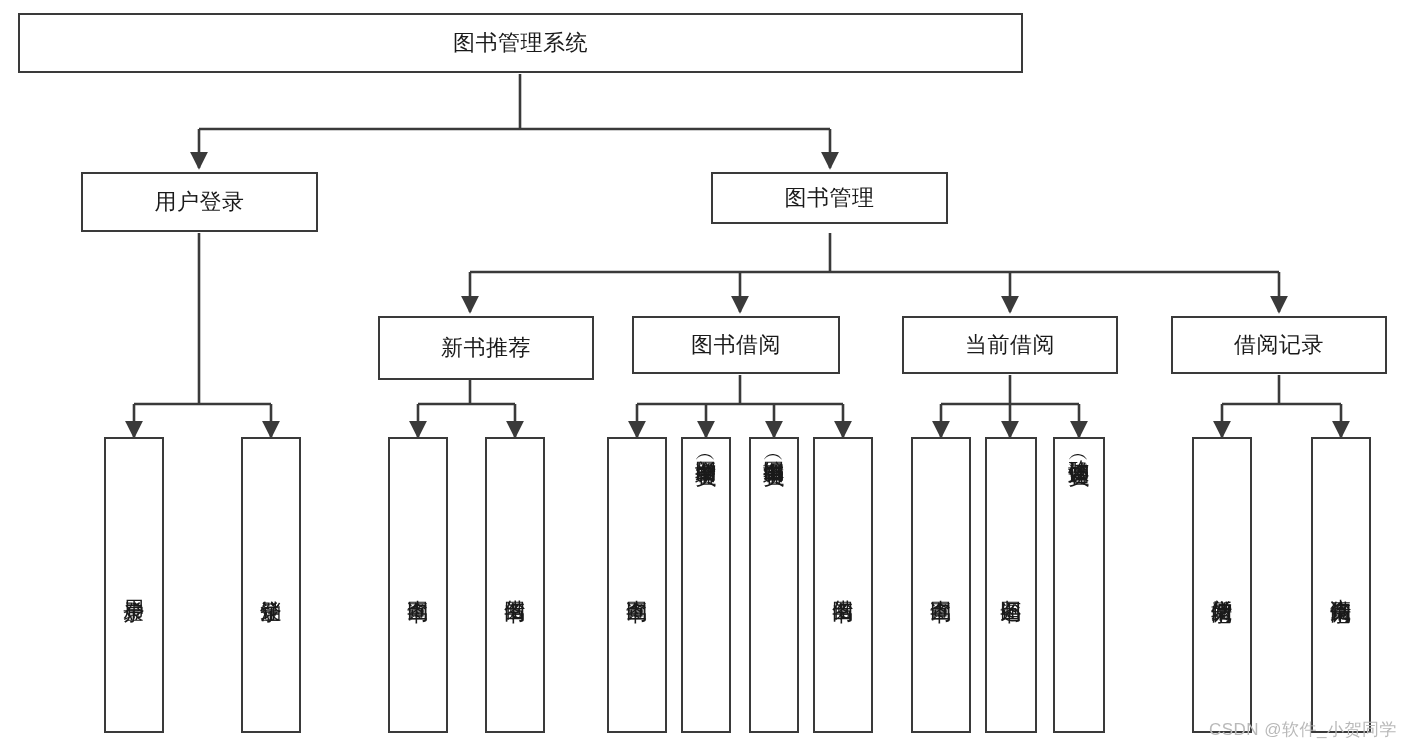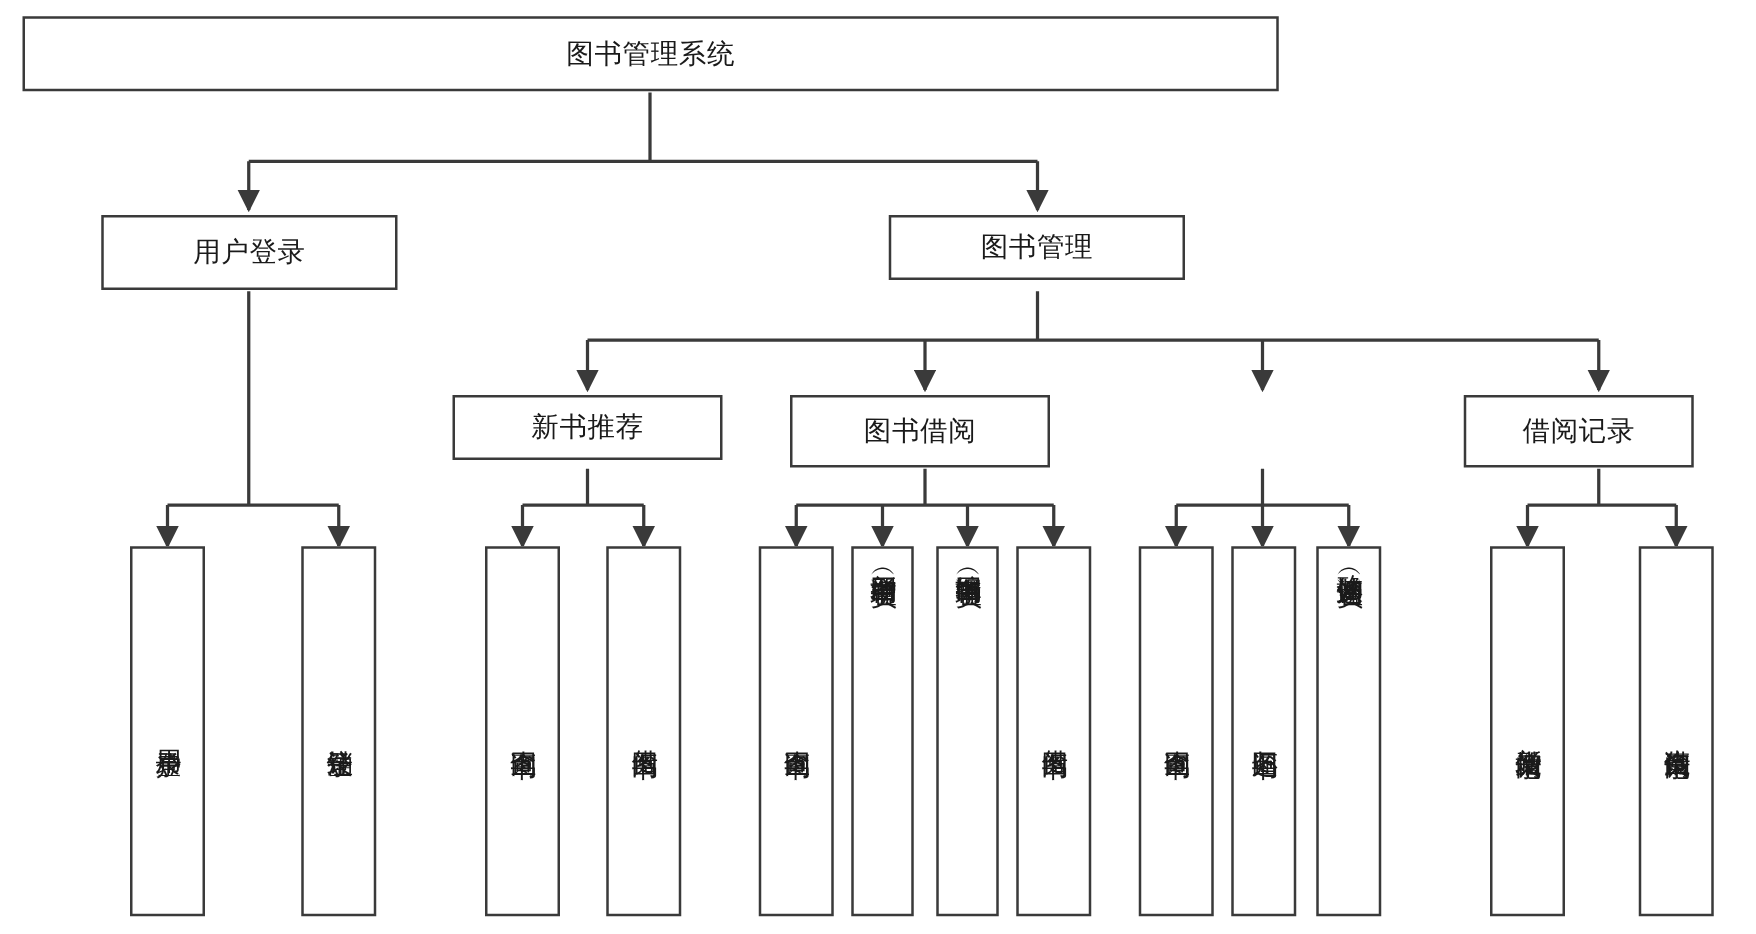--- a/index.html
+++ b/index.html
@@ -130,27 +130,30 @@
     <span class="node-label">图书管理系统</span>
   </div>
 
   <div class="node node-h" style="left:81px; top:172px; width:237px; height:60px;">
     <span class="node-label">用户登录</span>
   </div>
   <div class="node node-h" style="left:711px; top:172px; width:237px; height:52px;">
     <span class="node-label">图书管理</span>
   </div>
 
-  <div class="node node-h" style="left:362px; top:316px; width:216px; height:52px;align-items:center;">
+  <div class="node node-h" style="left:378px; top:316px; width:216px; height:64px;align-items:center;">
     <span class="node-label">新书推荐</span>
   </div>
   <div class="node node-h" style="left:632px; top:316px; width:208px; height:58px;">
     <span class="node-label">图书借阅</span>
   </div>
-  <div class="node node-h" style="left:1171px; top:316px; width:184px; height:58px;">
+  <div class="node node-h" style="left:902px; top:316px; width:216px; height:58px;">
+    <span class="node-label">当前借阅</span>
+  </div>
+  <div class="node node-h" style="left:1171px; top:316px; width:216px; height:58px;">
     <span class="node-label">借阅记录</span>
   </div>
 
   <div class="node node-v center-text" style="left:104px; top:437px; width:60px; height:296px;">
     <span class="node-label">用户登录</span>
   </div>
   <div class="node node-v center-text" style="left:241px; top:437px; width:60px; height:296px;">
     <span class="node-label">注销登录</span>
   </div>
 
@@ -184,14 +187,15 @@
     <span class="node-label">确认归还（管理员）</span>
   </div>
 
   <div class="node node-v center-text" style="left:1192px; top:437px; width:60px; height:296px;">
     <span class="node-label">新增借阅记录</span>
   </div>
   <div class="node node-v center-text" style="left:1311px; top:437px; width:60px; height:296px;">
     <span class="node-label">查询借阅记录</span>
   </div>
 
+  <div id="watermark">CSDN @软件_小贺同学</div>
 
 </div>
 
 </body></html>

